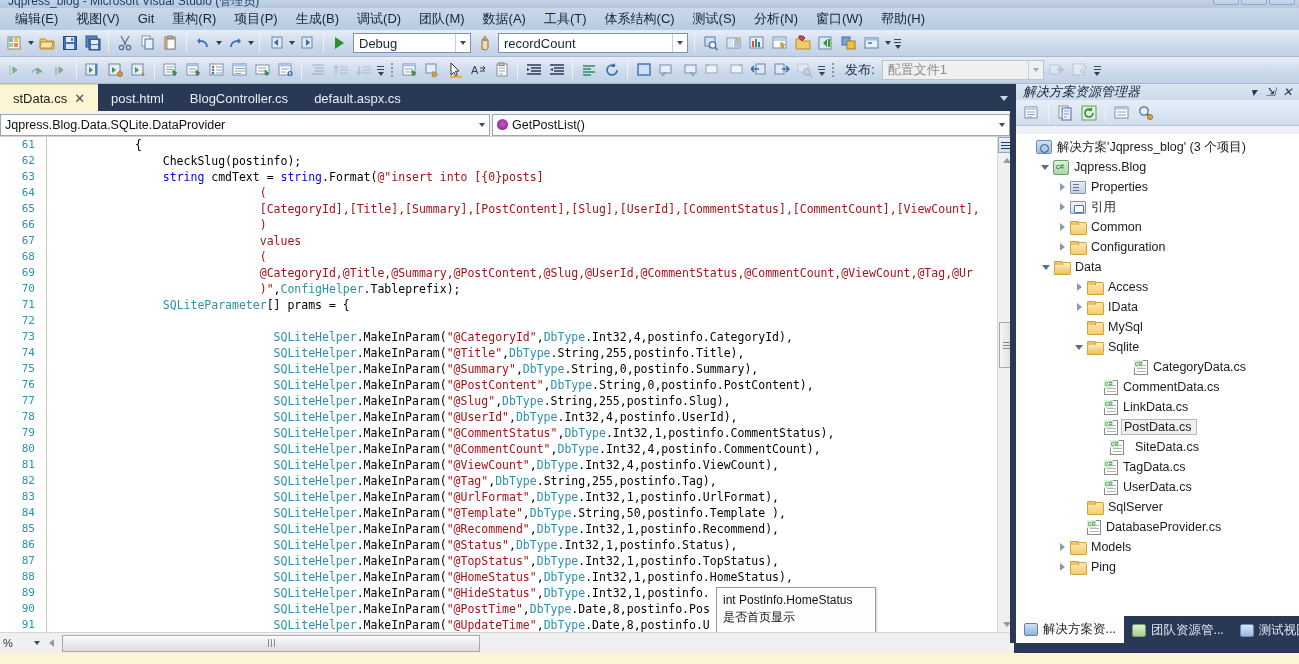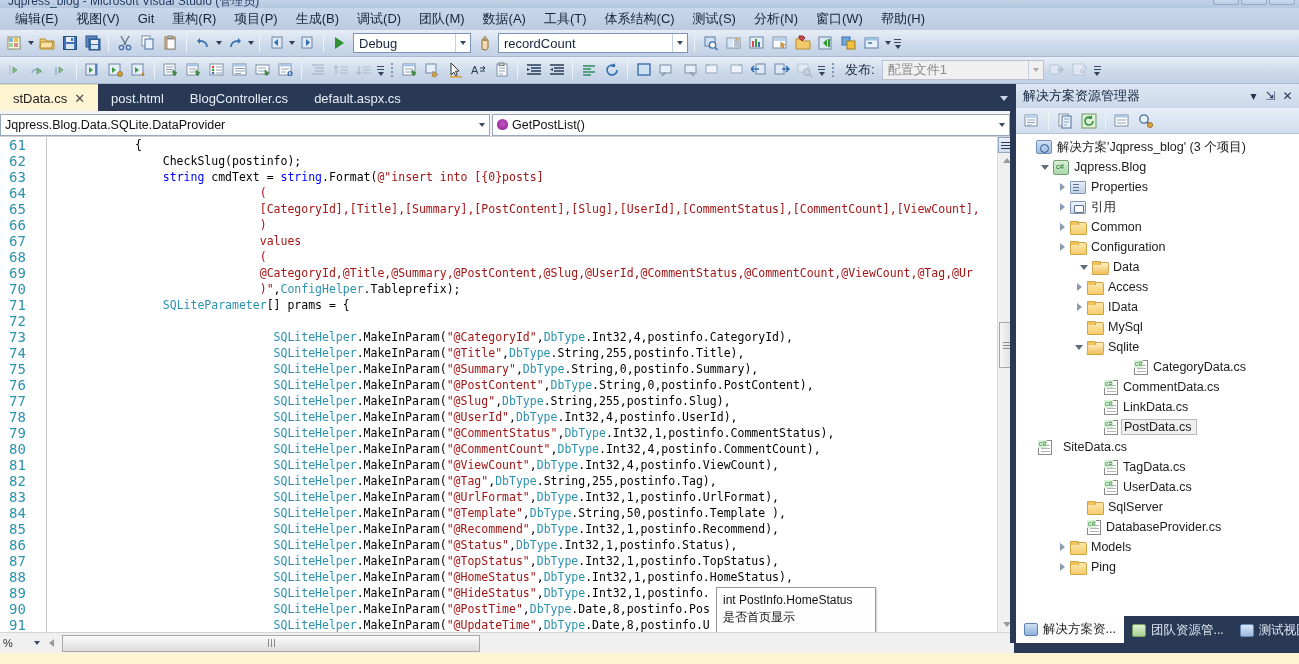--- a/index.html
+++ b/index.html
@@ -142,21 +142,21 @@
   .editor {
     position:absolute; left:0; top:137px; width:1014px; height:495px;
     background:#fff; overflow:hidden;
     font-family:"DejaVu Sans Mono","Liberation Mono",monospace;
     font-size:11.5px;
   }
   .gutter {
     position:absolute; left:0; top:0; width:40px; height:100%;
     background:#fff; text-align:right;
   }
-  .gutter div { height:16px; line-height:16px; color:#2b91af; padding-right:5px; font-size:14px;text-align:center;}
+  .gutter div { height:16px; line-height:16px; color:#2b91af; padding-right:5px; font-size:11px;}
   .vline { position:absolute; left:46px; top:0; width:1px; height:100%; background:#c8c8c8; }
   .codearea { position:absolute; left:52px; top:0; right:22px; top:0; height:100%; overflow:hidden; }
   .cl { height:16px; line-height:16px; white-space:pre; color:#000; }
   .kw  { color:#0000ff; }
   .typ { color:#2b91af; }
   .str { color:#a31515; }
   .pln { color:#000; }
 
   
   .vscroll {
@@ -217,22 +217,22 @@
   }
   .tooltip .l1 { line-height:17px; }
   .tooltip .l2 { line-height:17px; }
 
   
   .sepanel {
     position:absolute; left:1015px; top:84px; width:284px; height:559px;
     background:#eef1f6; border-left:1px solid #2a3a56;
   }
   .sehdr {
-    height:24px; display:flex; align-items:center; padding:0 3px 0 7px;
-    background:linear-gradient(#dde6f2,#ccd9ea); color:#12233d; font-size:13px;
+    height:16px; display:flex; align-items:center; padding:0 3px 0 7px;
+    background:linear-gradient(#dde6f2,#ccd9ea); color:#12233d; font-size:13px;font-style:italic;
   }
   .sehdr .t { flex:1; white-space:nowrap; }
   .sehdr .hb { width:17px; height:18px; display:flex; align-items:center; justify-content:center;
                color:#22344f; font-size:12px; }
   .setb {
     height:26px; background:linear-gradient(#e6edf7,#d2deee);
     border-bottom:1px solid #b4c3d8; display:flex; align-items:center; padding-left:4px;
   }
   .setb .tbtn { width:22px; height:22px; }
   .setree {
@@ -984,21 +984,21 @@
         <div class="row" style="padding-left: 38px;">
           <span class="tw closed"></span>
           <span class="folder"></span>
           <span class="lbl">Common</span>
         </div>
         <div class="row" style="padding-left: 38px;">
           <span class="tw closed"></span>
           <span class="folder"></span>
           <span class="lbl">Configuration</span>
         </div>
-        <div class="row" style="padding-left: 60px;">
+        <div class="row" style="padding-left: 22px;">
           <span class="tw open"></span>
           <span class="folder open"></span>
           <span class="lbl">Data</span>
         </div>
         <div class="row" style="padding-left: 55px;">
           <span class="tw closed"></span>
           <span class="folder"></span>
           <span class="lbl">Access</span>
         </div>
         <div class="row" style="padding-left: 55px;">
@@ -1029,21 +1029,21 @@
         <div class="row" style="padding-left: 72px;">
           <span class="tw"></span>
           <span class="csfile"></span>
           <span class="lbl">LinkData.cs</span>
         </div>
         <div class="row sel" style="padding-left: 72px;">
           <span class="tw"></span>
           <span class="csfile"></span>
           <span class="lbl">PostData.cs</span>
         </div>
-        <div class="row" style=" gap: 6px;">
+        <div class="row" style="padding-left: 72px; gap: 6px;">
           <span class="tw"></span>
           <span class="csfile"></span>
           <span class="lbl">SiteData.cs</span>
         </div>
         <div class="row" style="padding-left: 72px;">
           <span class="tw"></span>
           <span class="csfile"></span>
           <span class="lbl">TagData.cs</span>
         </div>
         <div class="row" style="padding-left: 72px;">

